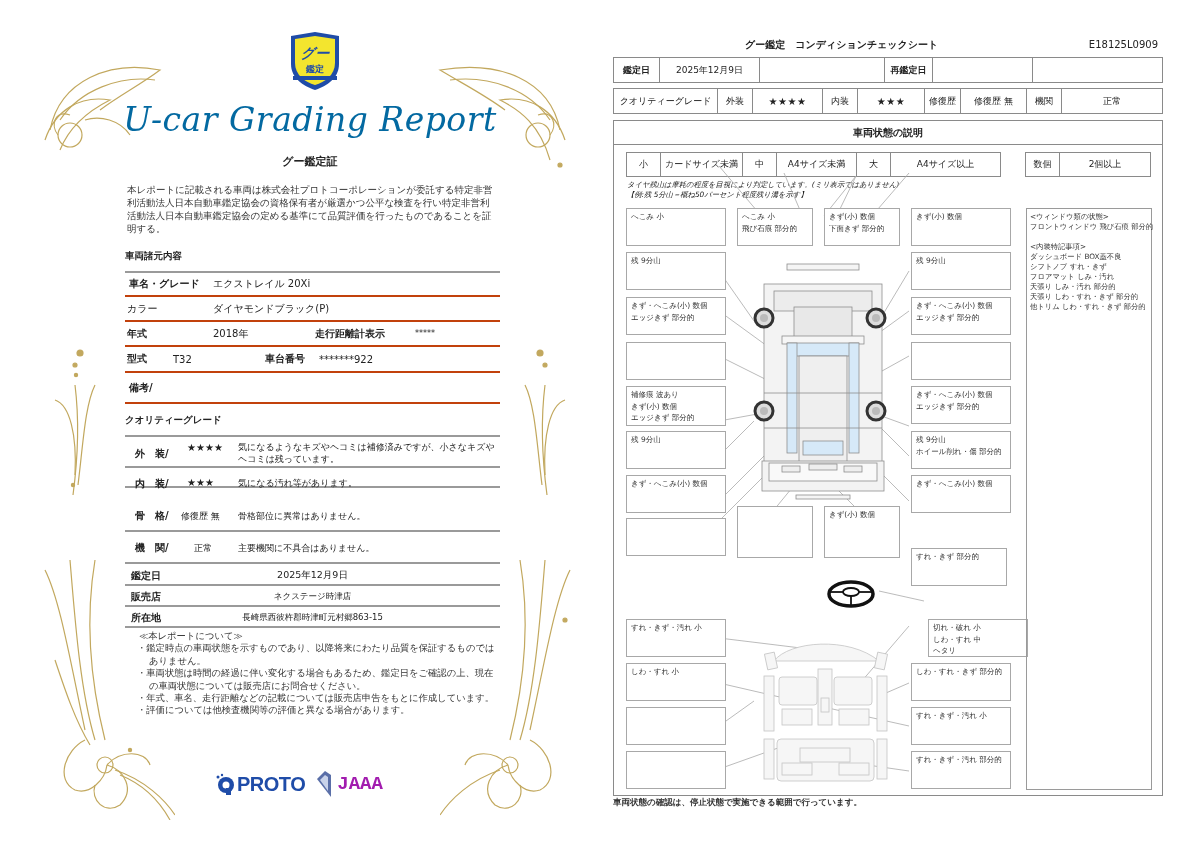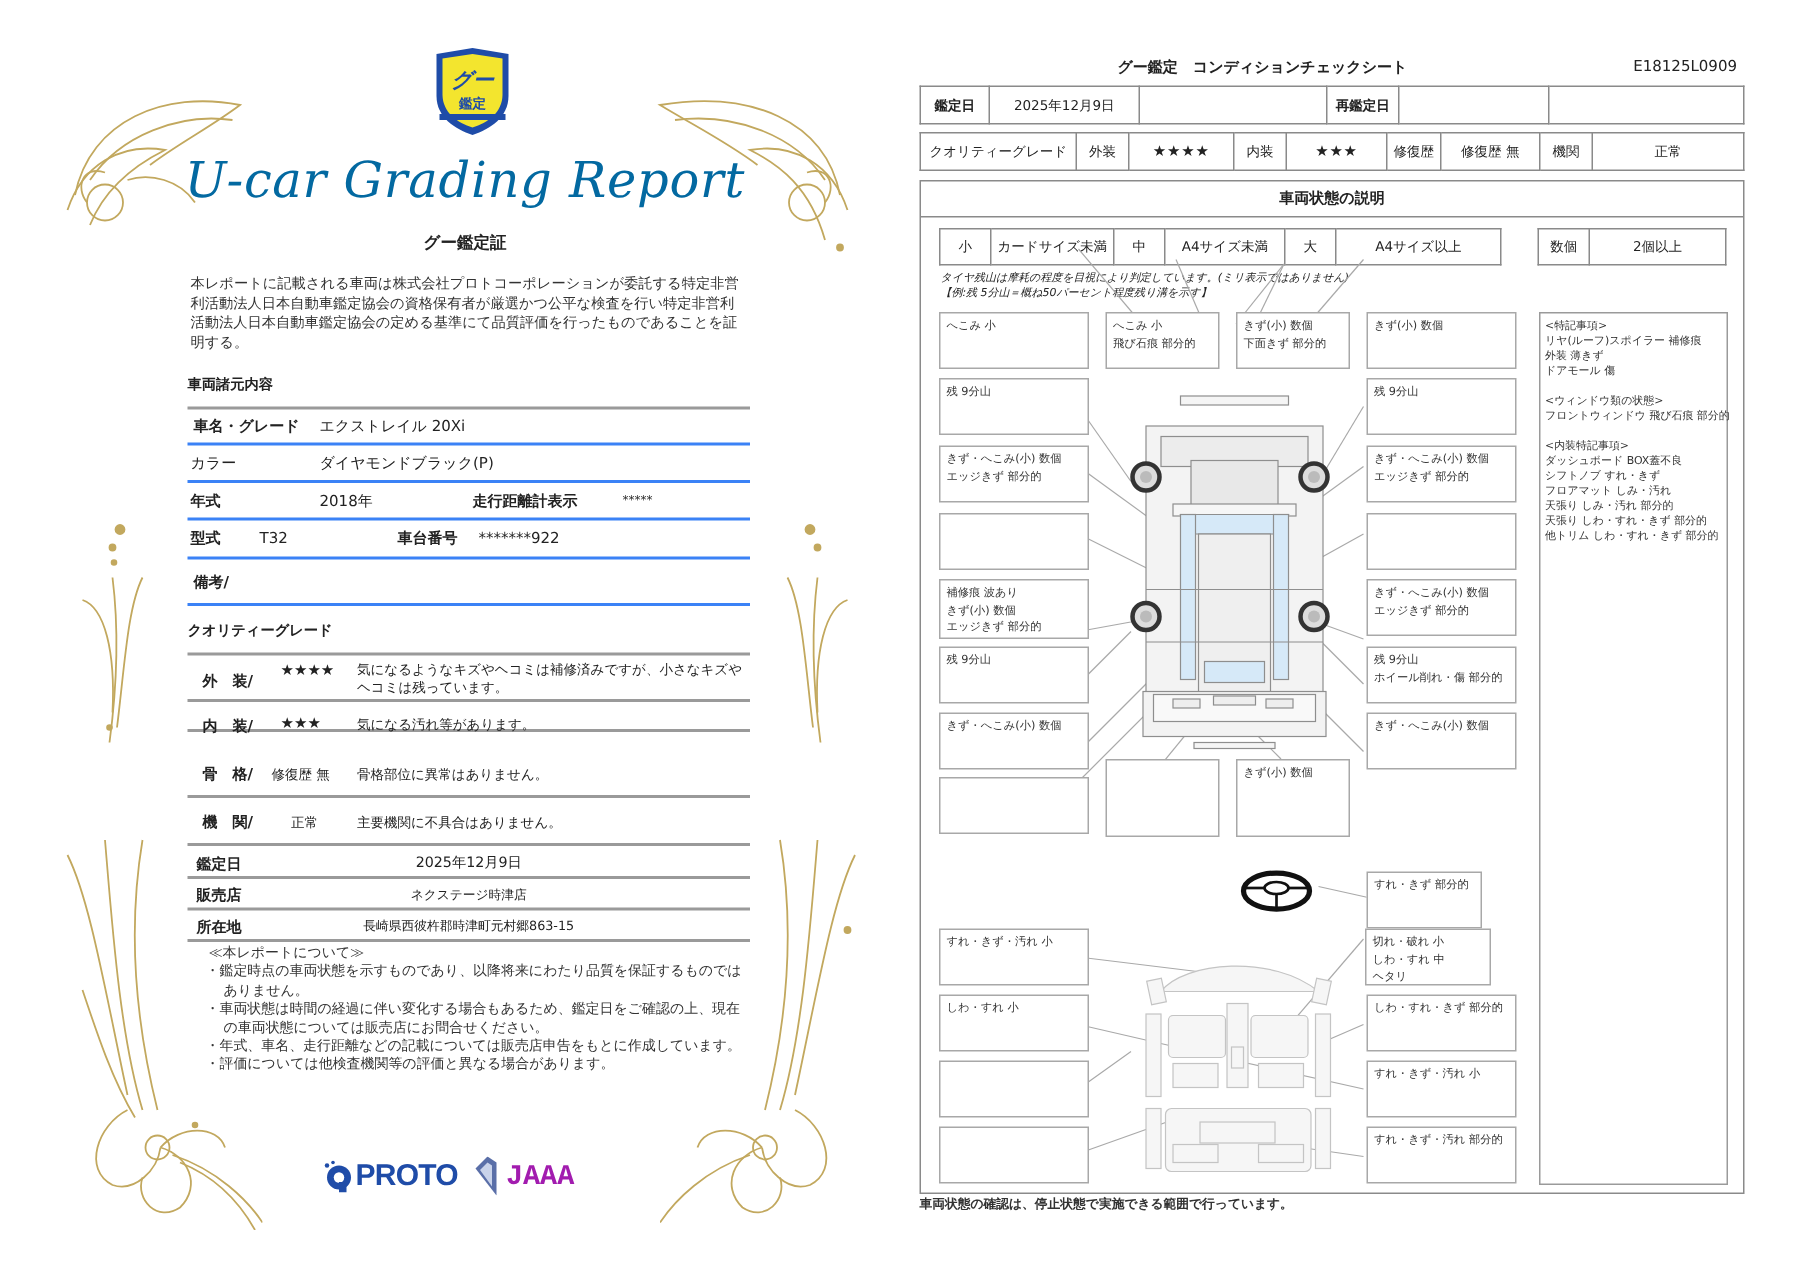--- a/index.html
+++ b/index.html
@@ -10,21 +10,21 @@
   #cert { position: absolute; left: 0; top: 0; width: 600px; height: 848px; }
   .deco { position: absolute; pointer-events: none; }
   #badge { position: absolute; left: 287px; top: 30px; width: 56px; height: 64px; }
   #cert-script-title { position: absolute; left: 100px; top: 100px; width: 420px; text-align: center;
     font-family: "DejaVu Serif", "Liberation Serif", serif; font-style: italic; font-size: 33px;
     color: #0369a1; letter-spacing: 0.5px; }
   #cert-subtitle { position: absolute; left: 100px; top: 154px; width: 420px; text-align: center; font-size: 11px; font-weight: bold; }
   #cert-intro { position: absolute; left: 127px; top: 183px; width: 370px; font-size: 9.5px; line-height: 13px; color: #333; font-family: "DejaVu Serif", serif; }
 
   .sec-title { position: absolute; left: 125px; width: 375px; font-size: 9.5px; font-weight: bold; }
-  .spec-row { position: absolute; left: 125px; width: 375px; border-bottom: 2px solid #3b82f6; font-size: 10px; display: flex; align-items: center; }
+  .spec-row { position: absolute; left: 125px; width: 375px; border-bottom: 2px solid #c2410c; font-size: 10px; display: flex; align-items: center; }
   .spec-row.first { border-top: 2px solid #9a9a9a; }
   .spec-row span { position: absolute; white-space: nowrap; }
   .bold { font-weight: bold; }
 
   .qrow { position: absolute; left: 125px; width: 375px; border-bottom: 2px solid #9a9a9a; font-size: 9px; }
   .qrow.first { border-top: 2px solid #9a9a9a; }
   .qrow span { position: absolute; white-space: nowrap; }
   .qrow .qdesc { white-space: normal; width: 260px; line-height: 12px; }
 
   .shop-row { position: absolute; left: 125px; width: 375px; border-bottom: 2px solid #9a9a9a; font-size: 10px; }
@@ -458,53 +458,47 @@
     <div class="cbox" style="left:297px;top:354px;width:100px;height:38px">
       <div>きず・へこみ(小) 数個</div>
     </div>
 
     <div class="cbox" style="left:12px;top:397px;width:100px;height:38px"></div>
     <div class="cbox" style="left:123px;top:385px;width:76px;height:52px"></div>
     <div class="cbox" style="left:210px;top:385px;width:76px;height:52px">
       <div>きず(小) 数個</div>
     </div>
 
-    <div class="cbox" style="left:297px;top:460px;width:77px;height:38px">
+    <div class="cbox" style="left:297px;top:427px;width:96px;height:38px">
       <div>すれ・きず 部分的</div>
     </div>
     <div class="cbox" style="left:12px;top:498px;width:100px;height:38px">
       <div>すれ・きず・汚れ 小</div>
     </div>
-    <div class="cbox" style="left:296px;top:498px;width:84px;height:38px">
+    <div class="cbox" style="left:314px;top:498px;width:100px;height:38px">
       <div>切れ・破れ 小</div>
       <div>しわ・すれ 中</div>
       <div>ヘタリ</div>
     </div>
     <div class="cbox" style="left:12px;top:542px;width:100px;height:38px">
       <div>しわ・すれ 小</div>
     </div>
     <div class="cbox" style="left:297px;top:542px;width:100px;height:38px">
       <div>しわ・すれ・きず 部分的</div>
     </div>
     <div class="cbox" style="left:12px;top:586px;width:100px;height:38px"></div>
     <div class="cbox" style="left:297px;top:586px;width:100px;height:38px">
       <div>すれ・きず・汚れ 小</div>
     </div>
     <div class="cbox" style="left:12px;top:630px;width:100px;height:38px"></div>
     <div class="cbox" style="left:297px;top:630px;width:100px;height:38px">
       <div>すれ・きず・汚れ 部分的</div>
     </div>
 
     <div id="remarks">
-      <div class="grp">
-        <div>&lt;特記事項&gt;</div>
-        <div>リヤ(ルーフ)スポイラー 補修痕</div>
-        <div>外装 薄きず</div>
-        <div>ドアモール 傷</div>
-      </div>
       <div class="grp">
         <div>&lt;ウィンドウ類の状態&gt;</div>
         <div>フロントウィンドウ 飛び石痕 部分的</div>
       </div>
       <div class="grp">
         <div>&lt;内装特記事項&gt;</div>
         <div>ダッシュボード BOX蓋不良</div>
         <div>シフトノブ すれ・きず</div>
         <div>フロアマット しみ・汚れ</div>
         <div>天張り しみ・汚れ 部分的</div>

